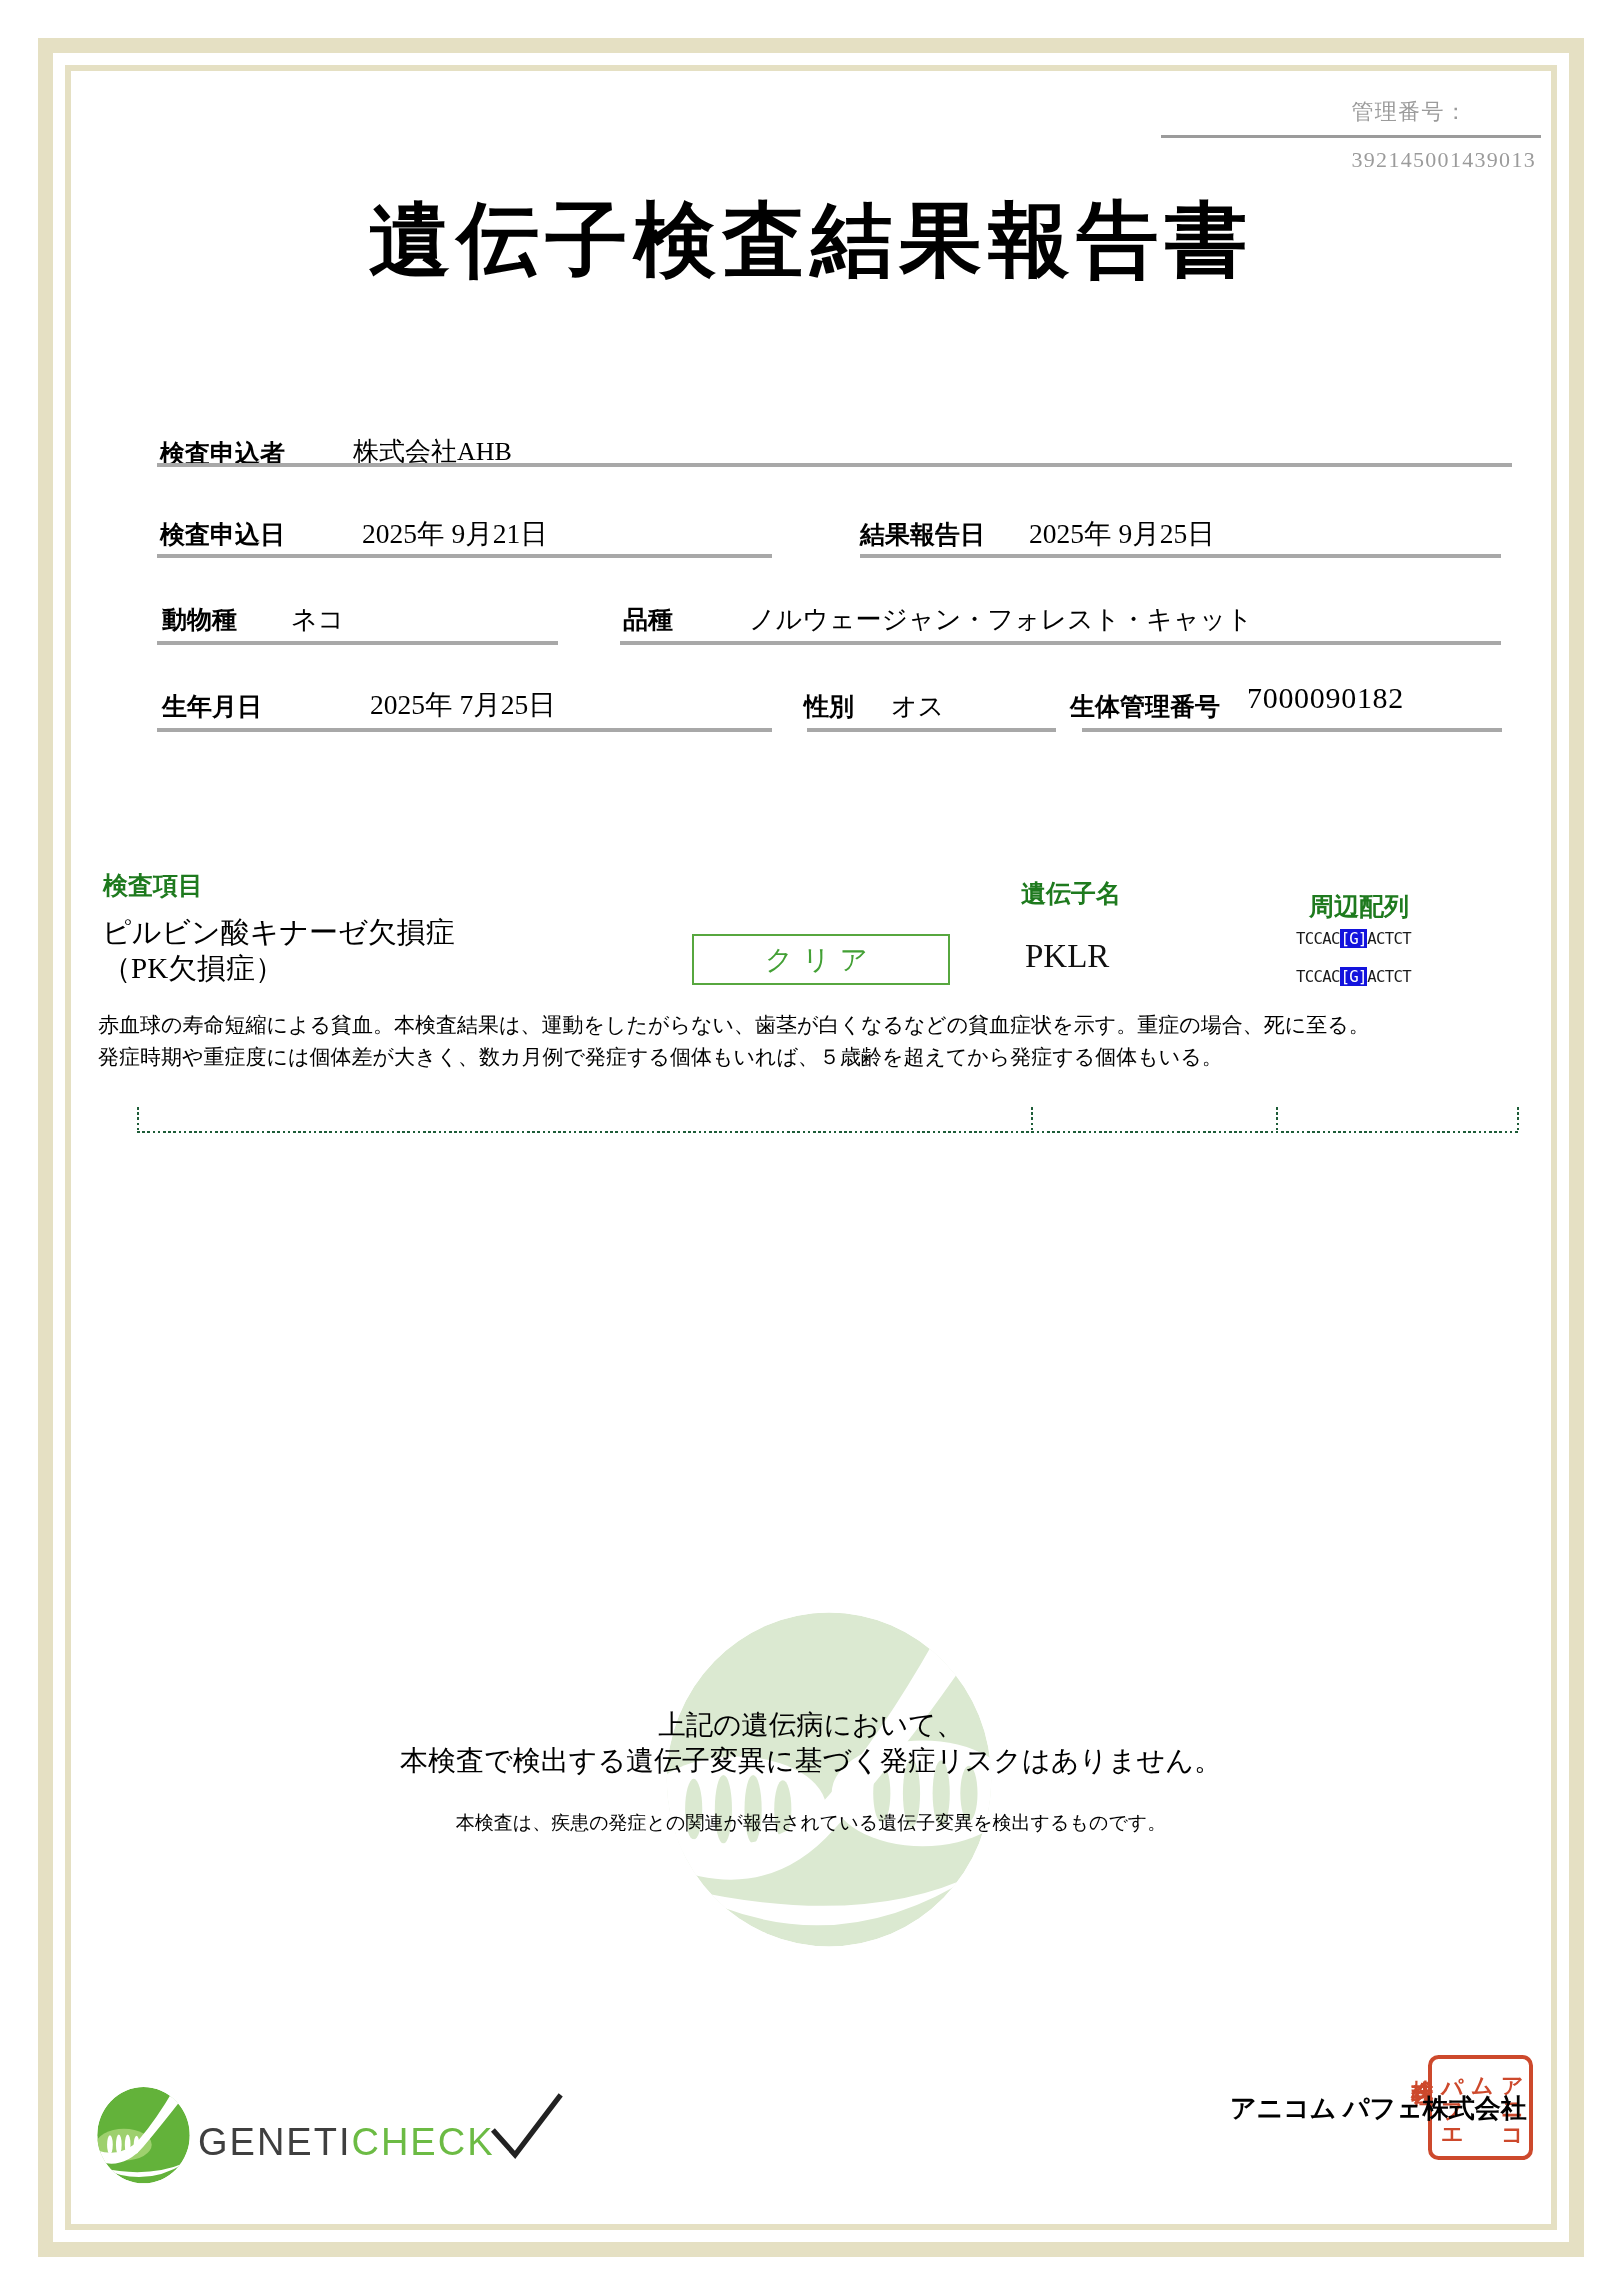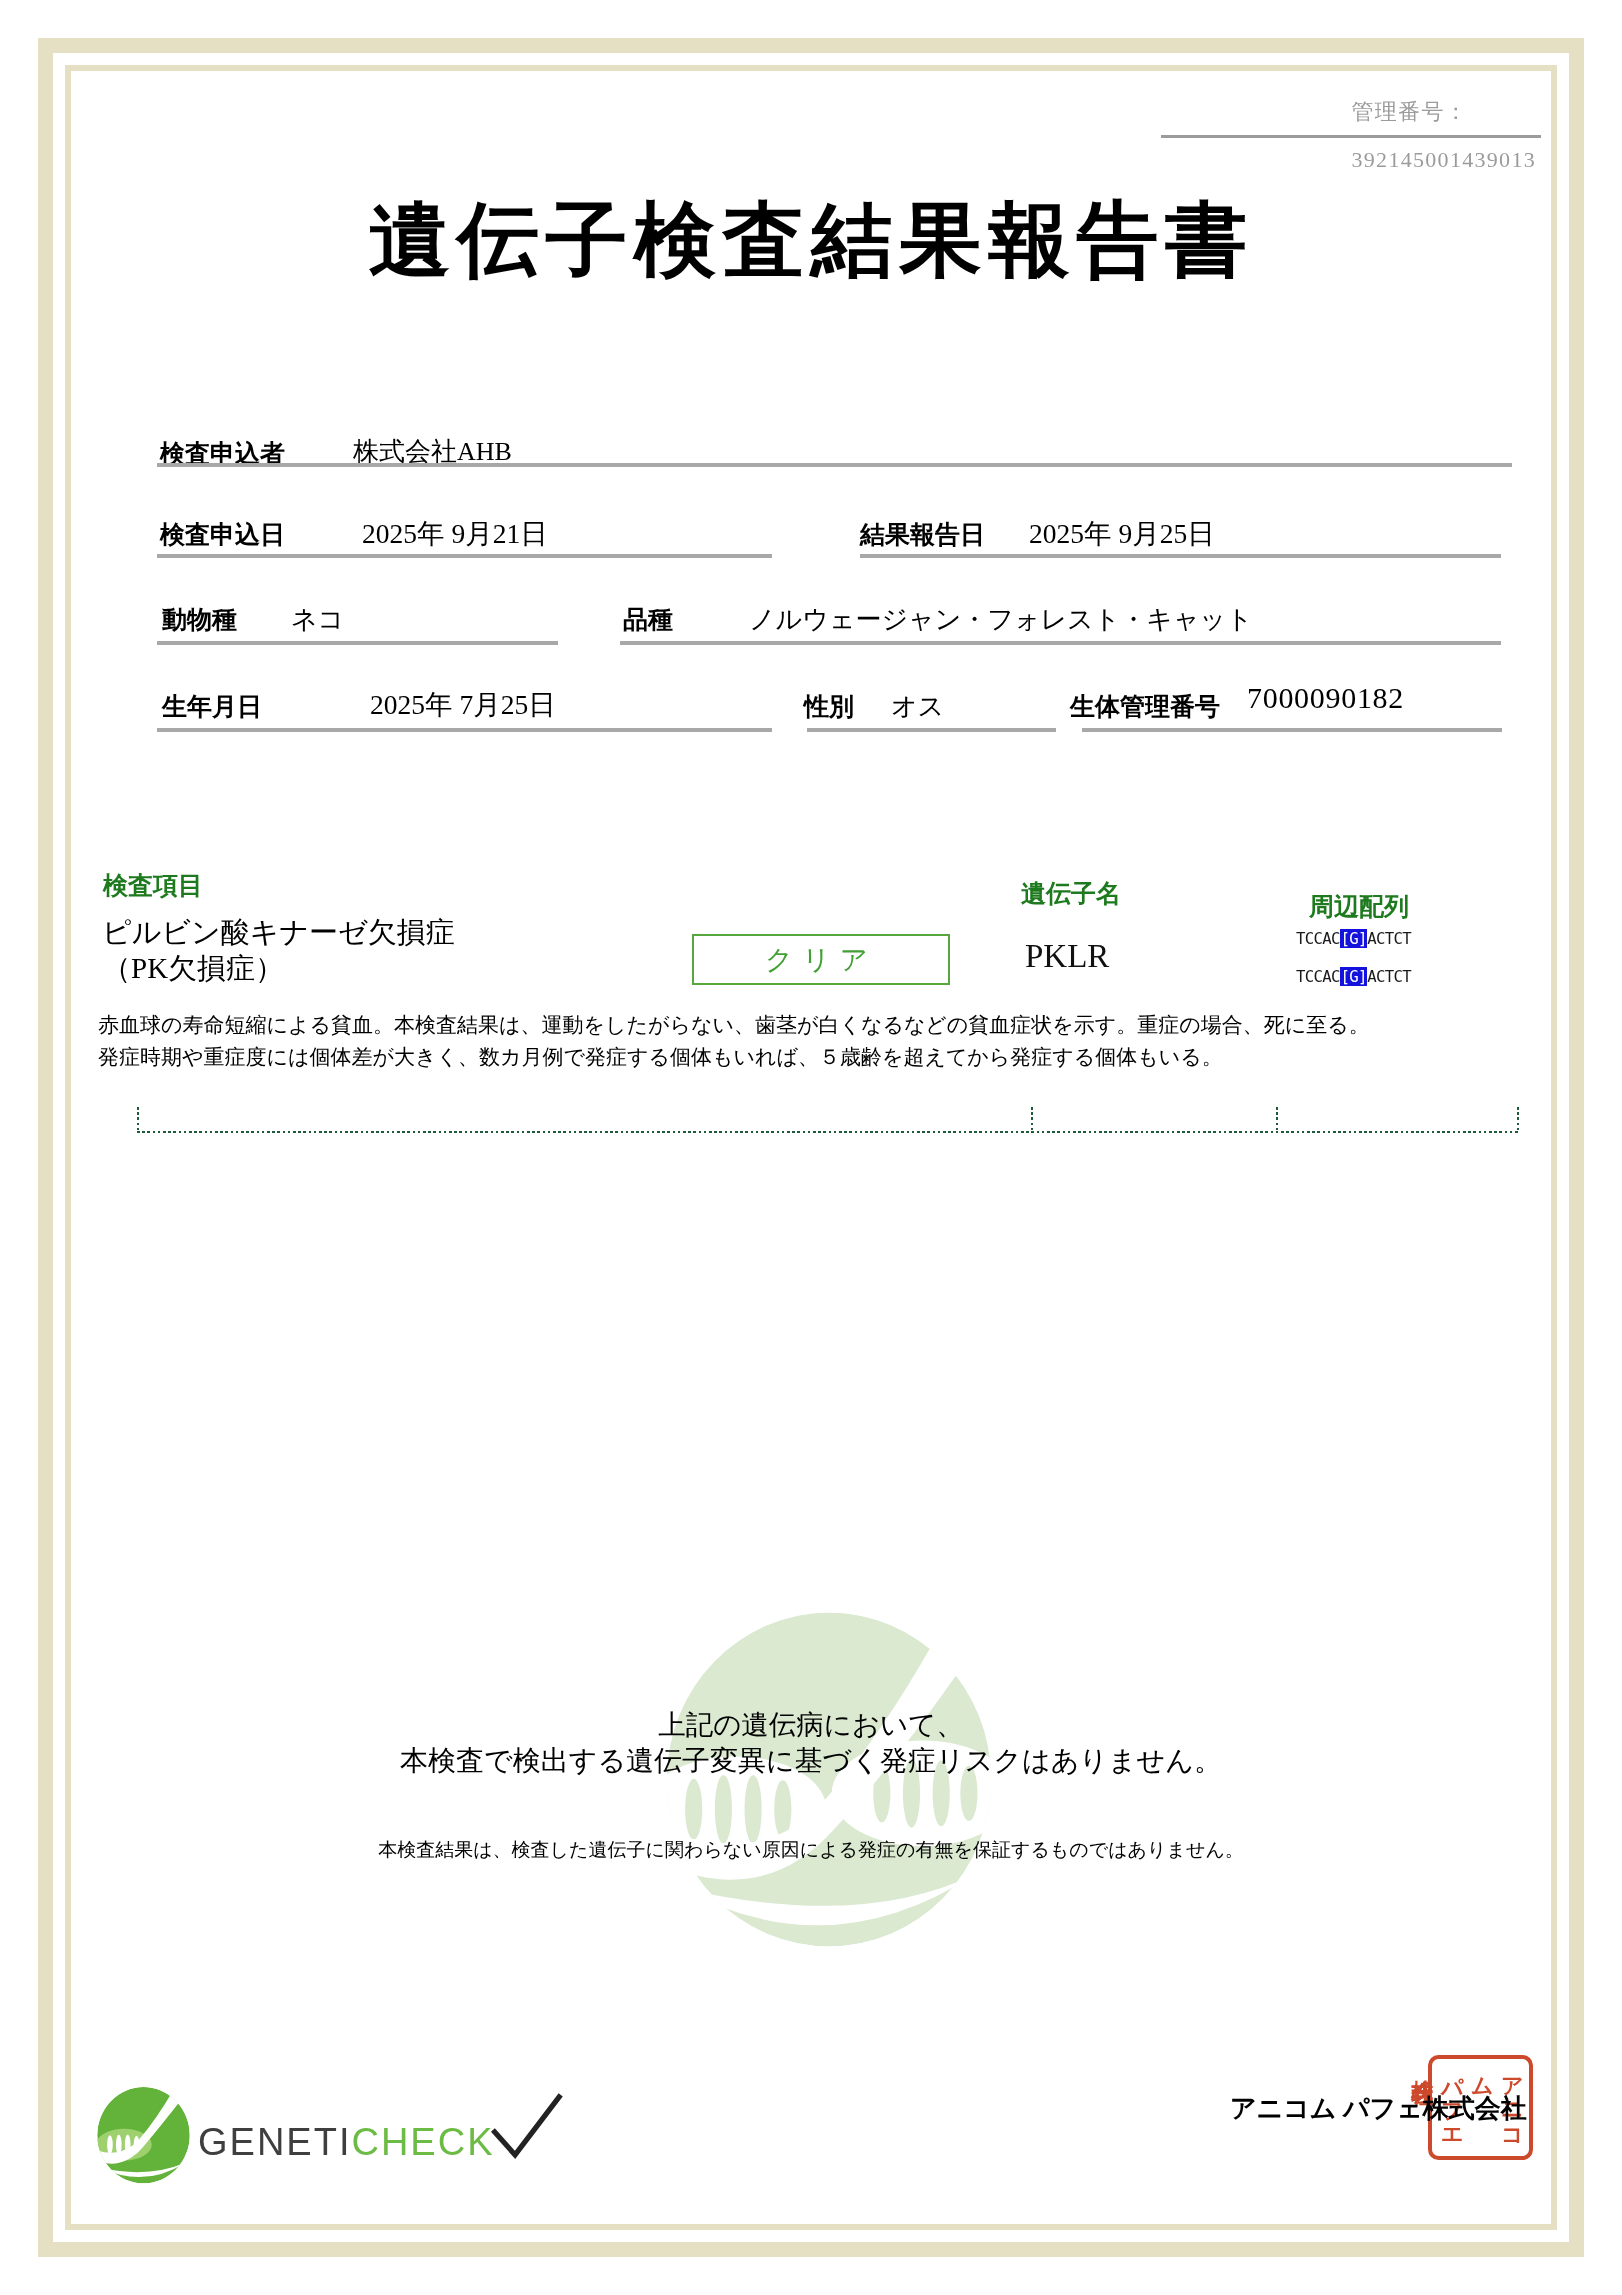--- a/index.html
+++ b/index.html
@@ -129,21 +129,21 @@
       <ellipse cx="375" cy="276" rx="13" ry="52" fill="#dbe9d1"></ellipse>
       <ellipse cx="420" cy="276" rx="13" ry="50" fill="#dbe9d1"></ellipse>
       <ellipse cx="462" cy="276" rx="13" ry="42" fill="#dbe9d1"></ellipse>
       <path d="M -10 380 Q 150 452 258 330 Q 362 218 482 40 L 430 8 Q 332 188 240 290 Q 148 392 -10 328 Z" fill="#ffffff"></path>
       <path d="M 28 420 Q 250 542 472 398 Q 300 482 28 420 Z" fill="#ffffff"></path>
     </g>
   </svg>
 
   <div class="abs center-line sum" style="top:1707px;">上記の遺伝病において、</div>
   <div class="abs center-line sum" style="top:1742px;font-size:28px;">本検査で検出する遺伝子変異に基づく発症リスクはありません。</div>
-  <div class="abs center-line small" style="top:1837px;">本検査結果は、検査した遺伝子に関わらない原因による発症の有無を保証するものではありません。</div>
+  <div class="abs center-line small" style="top:1810px;">本検査は、疾患の発症との関連が報告されている遺伝子変異を検出するものです。</div>
 
   <svg class="abs" style="left:96px;top:2086px;" width="95" height="99" viewBox="0 0 150 155">
     <defs>
         <clipPath id="lg">
           <ellipse cx="75" cy="77" rx="73" ry="76"></ellipse>
         </clipPath>
       </defs>
     <g clip-path="url(#lg)">
       <ellipse cx="75" cy="77" rx="73" ry="76" fill="#63b23a"></ellipse>
       <ellipse cx="44" cy="92" rx="44" ry="25" fill="#9ed06e"></ellipse>

